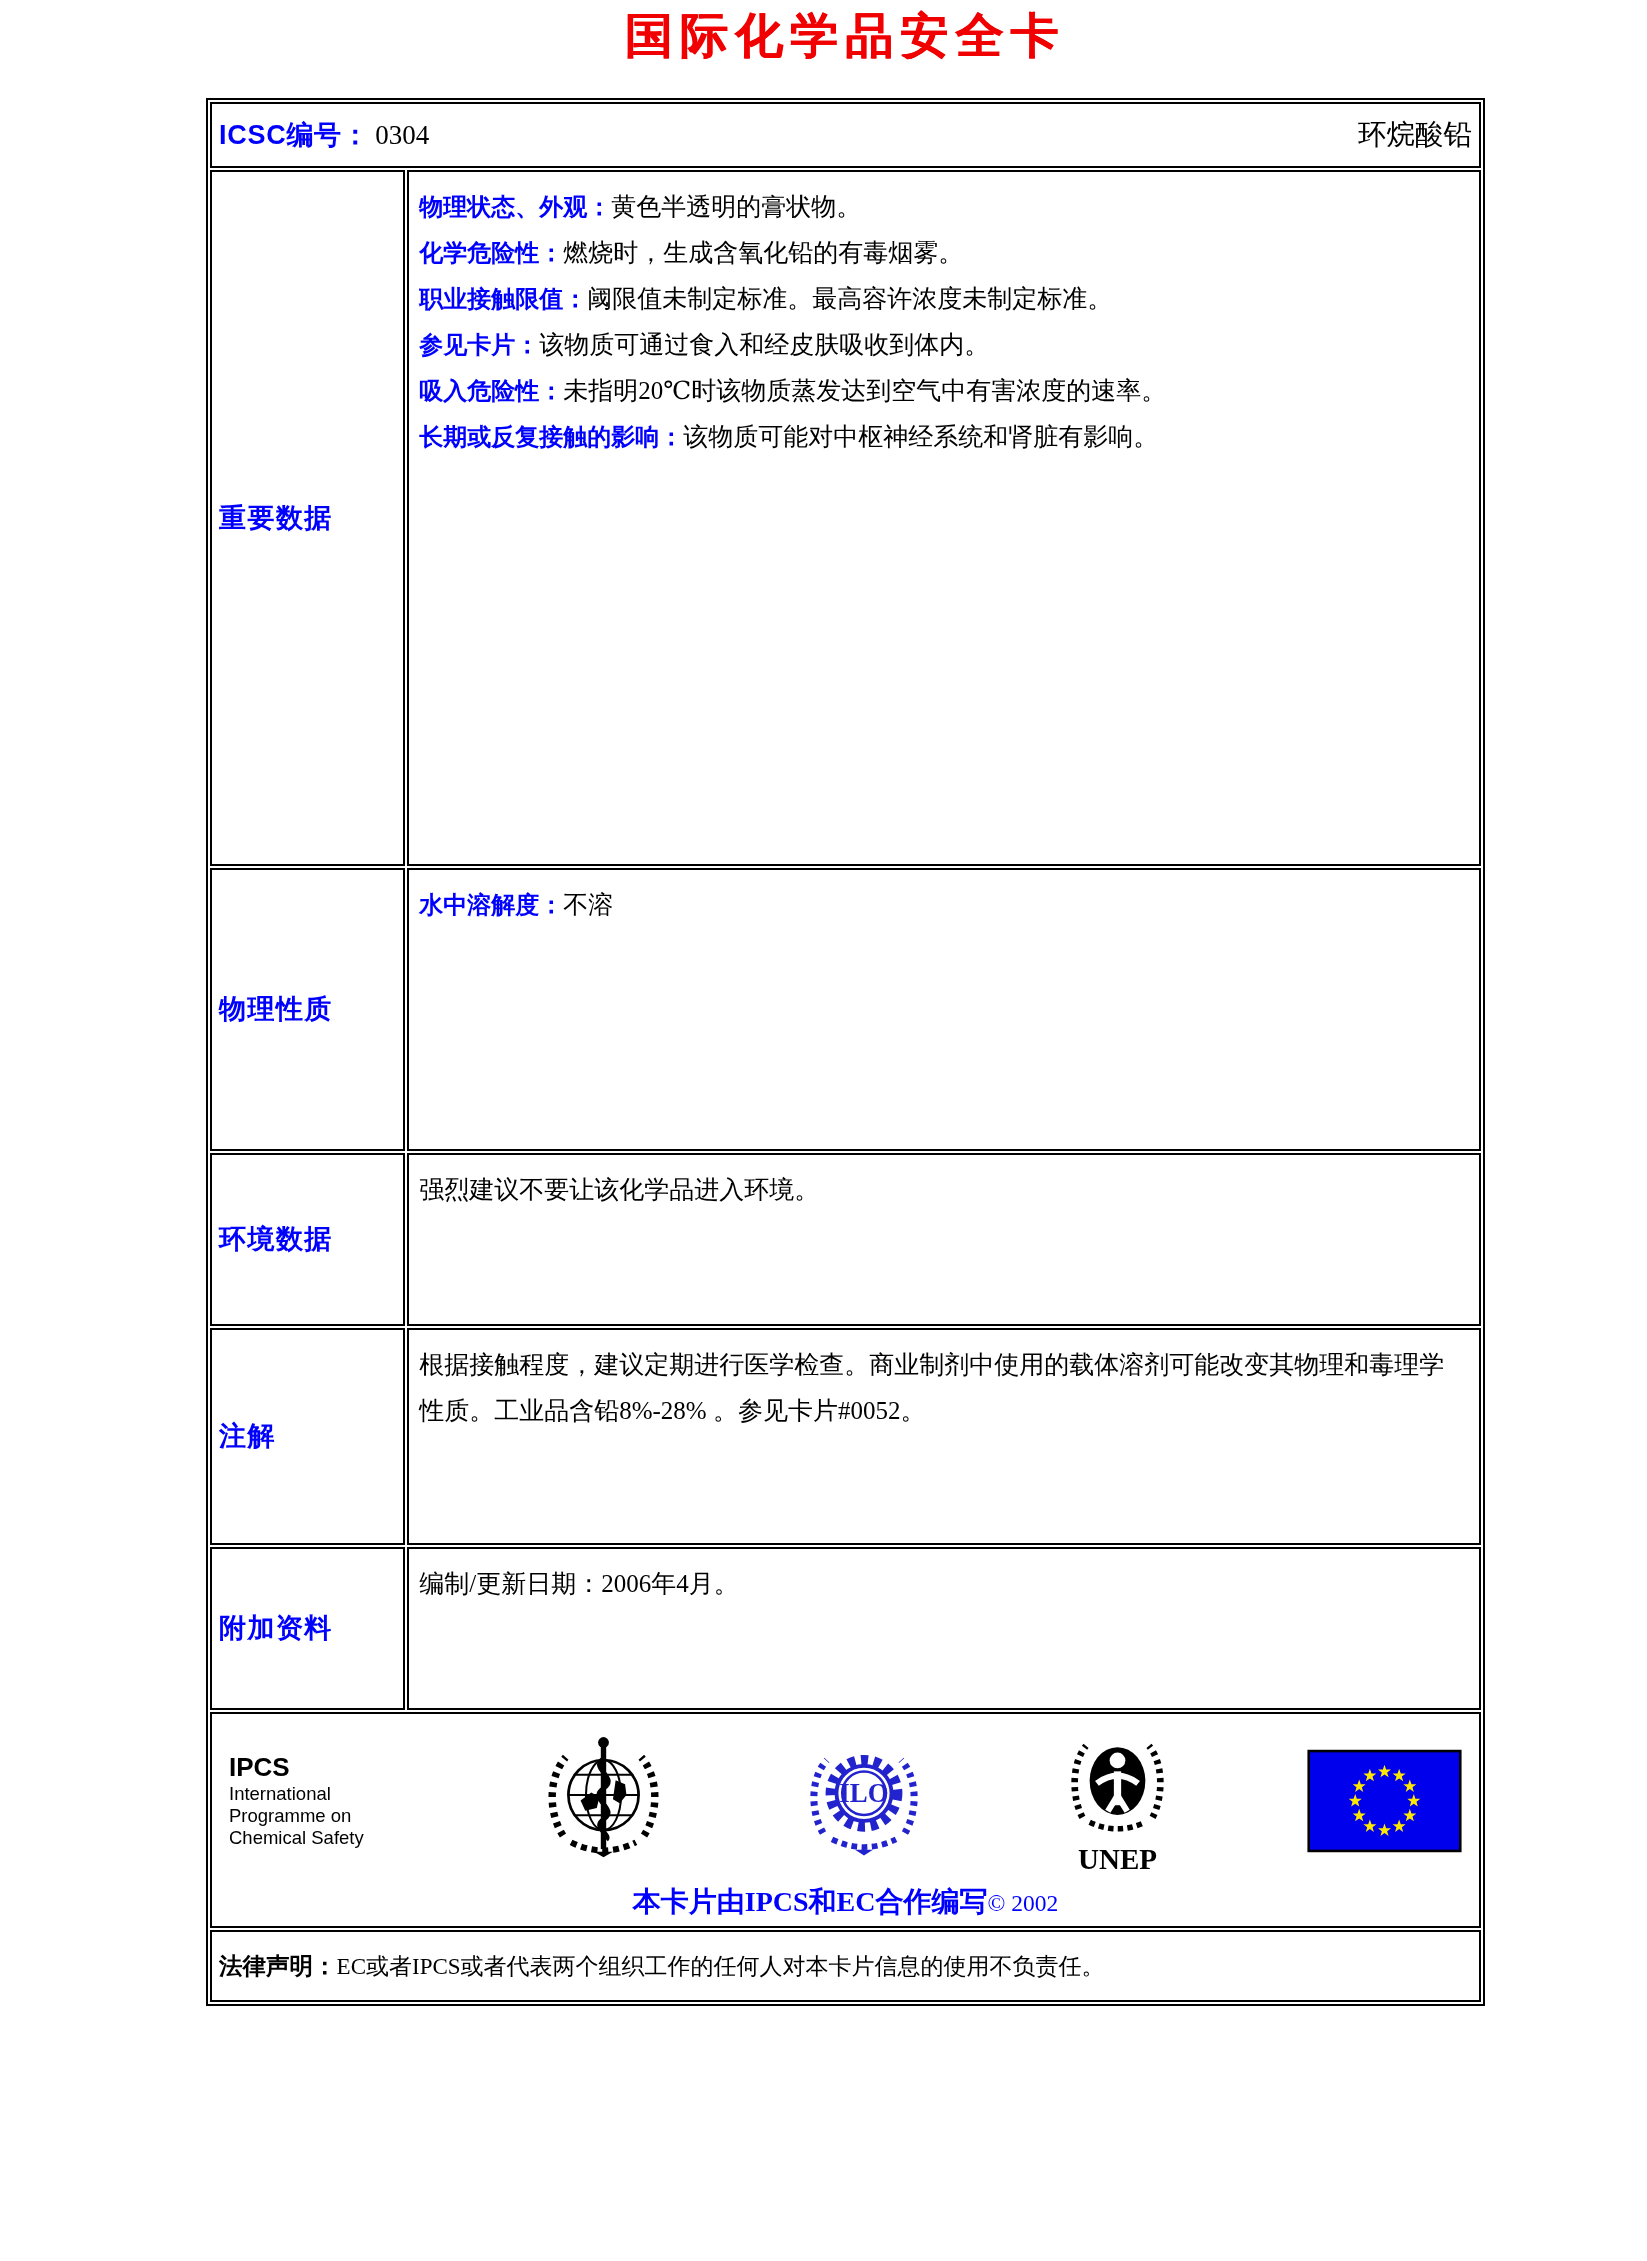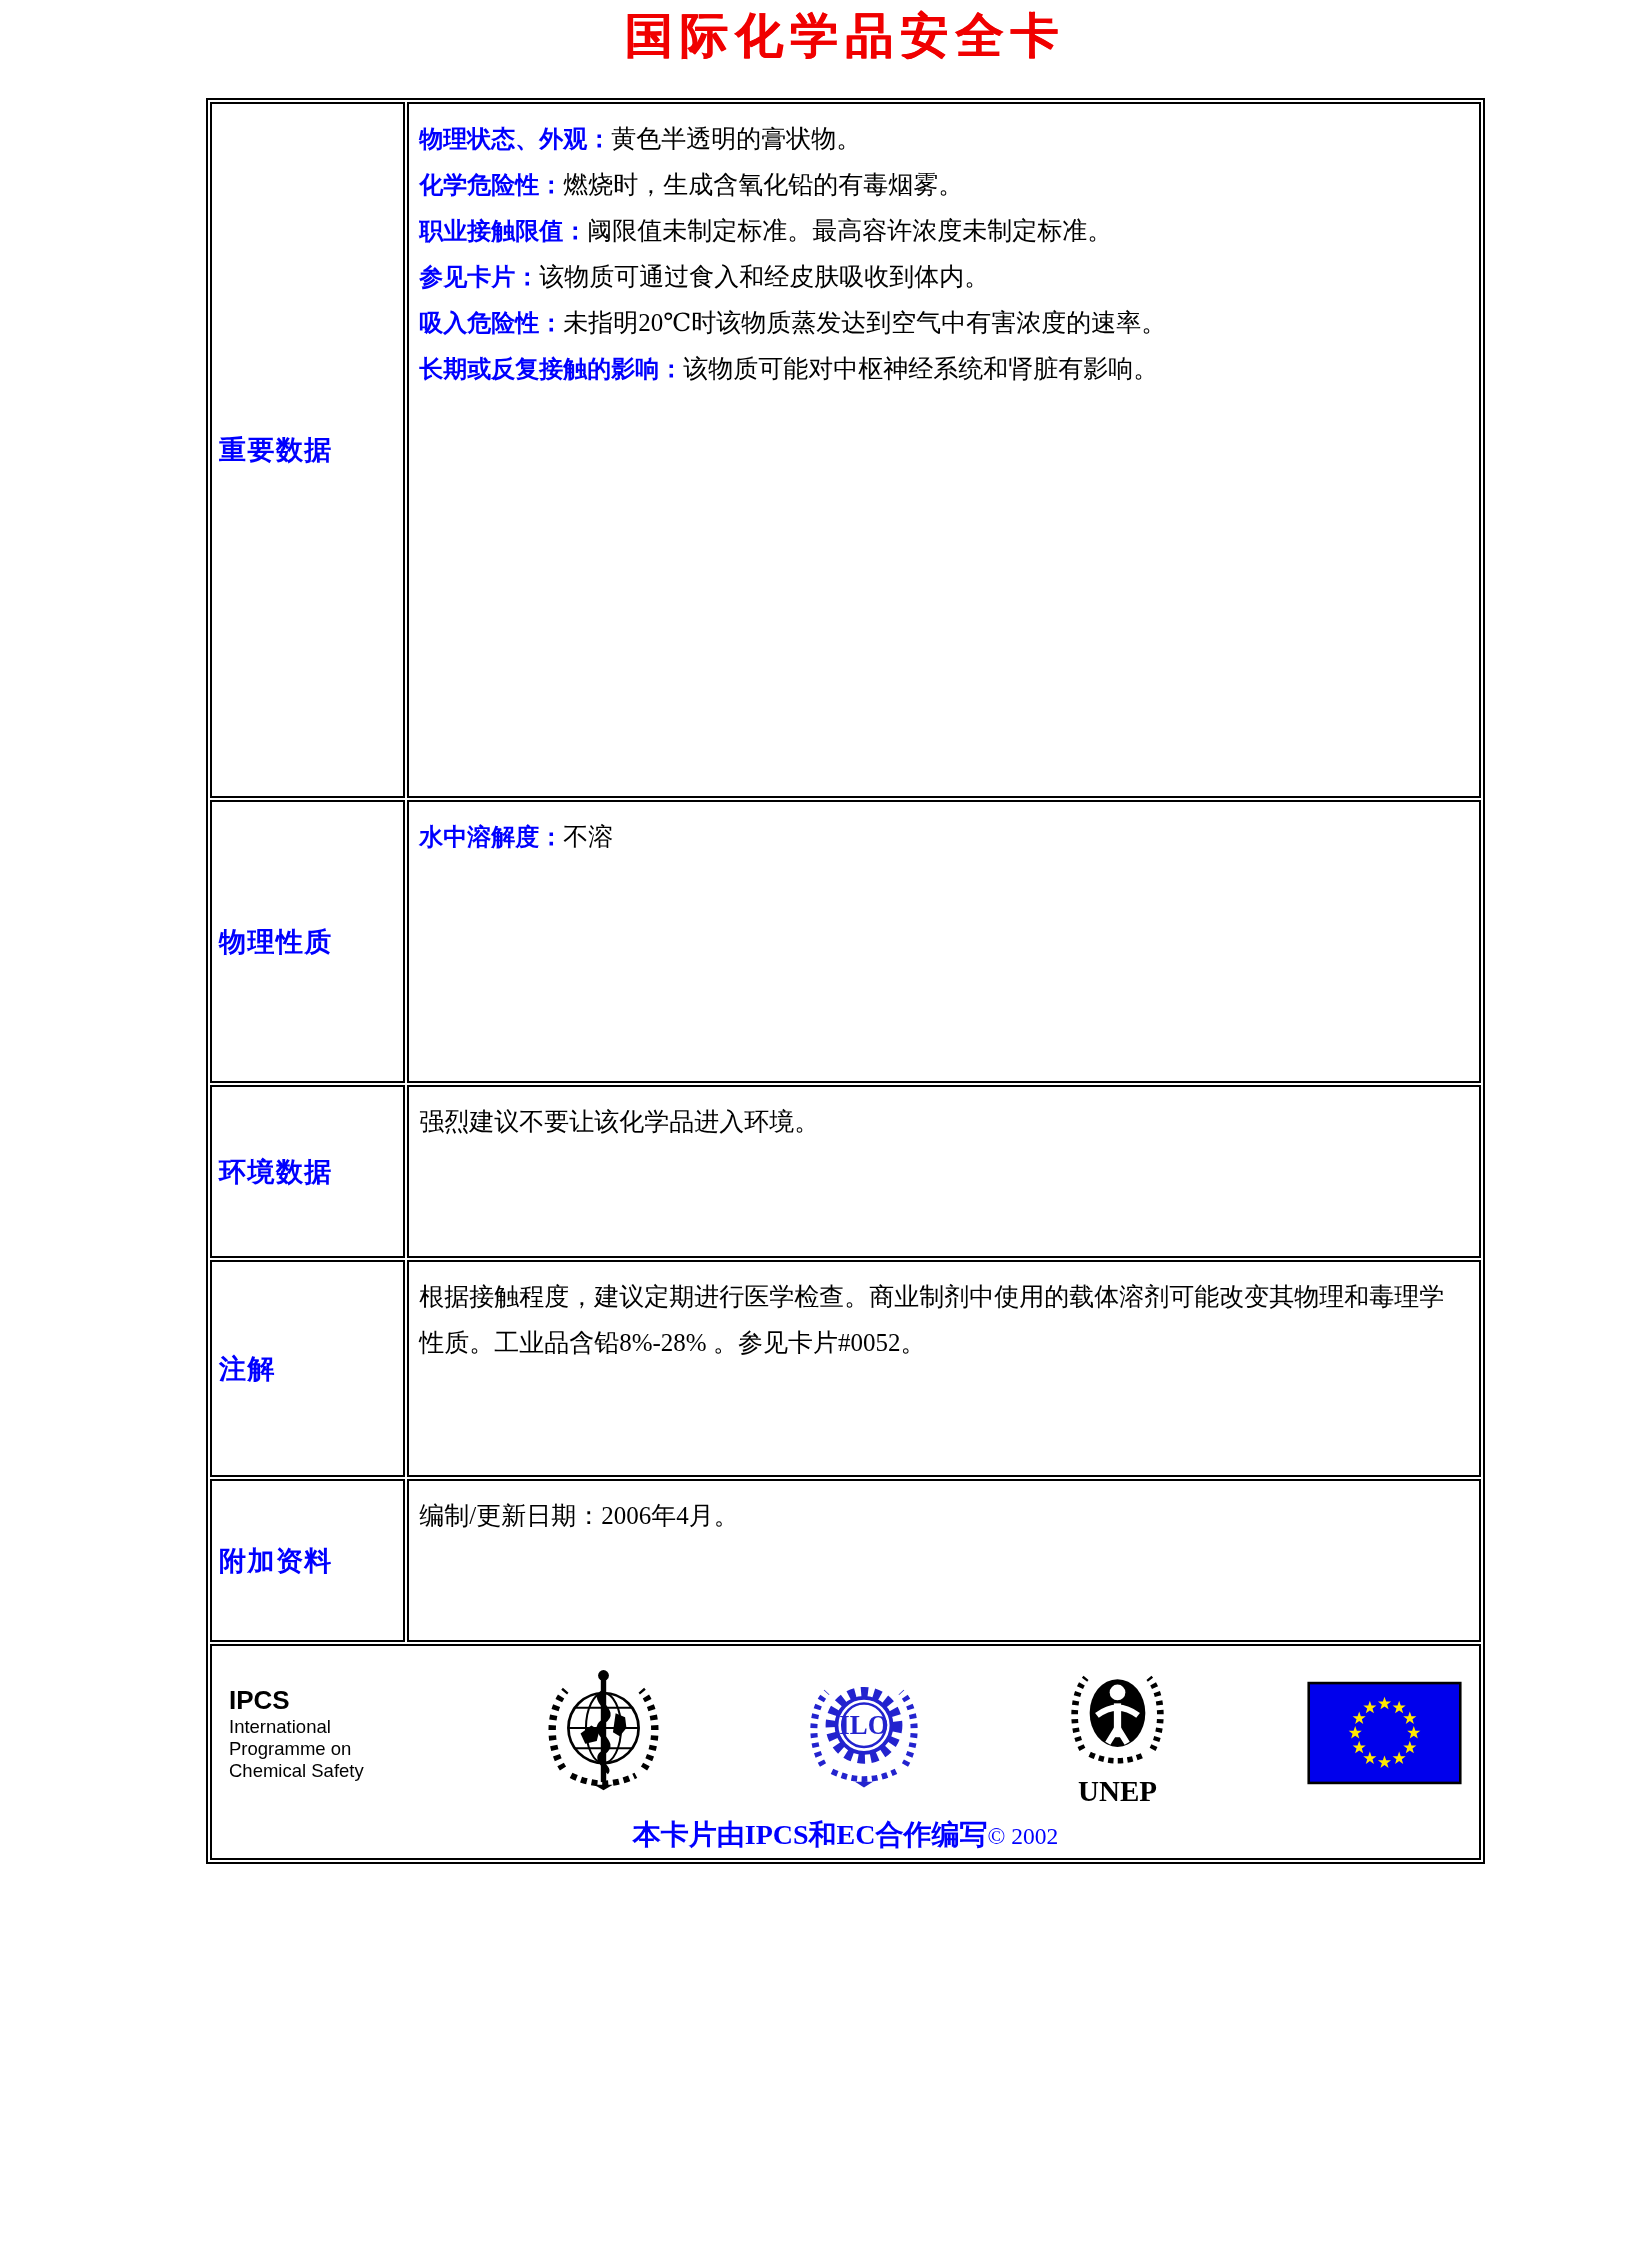--- a/index.html
+++ b/index.html
@@ -70,20 +70,30 @@
 </style>
 </head>
 <body>
 
 <div class="page-title">国际化学品安全卡</div>
 
 <div class="card">
   <table class="icsc">
 
     <tbody>
+        <tr>
+      <td class="hdr" colspan="2">
+        <div class="hdr-flex">
+          <div>
+            <span class="hdr-label">ICSC编号：</span><span class="hdr-number">0304</span>
+          </div>
+          <div class="hdr-name">环烷酸铅</div>
+        </div>
+      </td>
+    </tr>
 
     <tr>
       <td class="label-cell r-important">重要数据</td>
       <td class="content-cell r-important">
         <div><span class="k">物理状态、外观：</span><span class="v">黄色半透明的膏状物。</span></div>
         <div><span class="k">化学危险性：</span><span class="v">燃烧时，生成含氧化铅的有毒烟雾。</span></div>
         <div><span class="k">职业接触限值：</span><span class="v">阈限值未制定标准。最高容许浓度未制定标准。</span></div>
         <div><span class="k">参见卡片：</span><span class="v">该物质可通过食入和经皮肤吸收到体内。</span></div>
         <div><span class="k">吸入危险性：</span><span class="v">未指明20℃时该物质蒸发达到空气中有害浓度的速率。</span></div>
         <div><span class="k">长期或反复接触的影响：</span><span class="v">该物质可能对中枢神经系统和肾脏有影响。</span></div>
@@ -193,16 +203,21 @@
             </g>
           </svg>
         </div>
 
         <div class="credit-line">
           <span>本卡片由IPCS和EC合作编写</span><span class="credit-year">© 2002</span>
         </div>
       </td>
     </tr>
 
+    <tr>
+      <td class="legal-cell" colspan="2">
+        <span class="legal-label">法律声明：</span><span class="v">EC或者IPCS或者代表两个组织工作的任何人对本卡片信息的使用不负责任。</span>
+      </td>
+    </tr>
   </tbody>
     </table>
 </div>
 
 
 </body></html>

